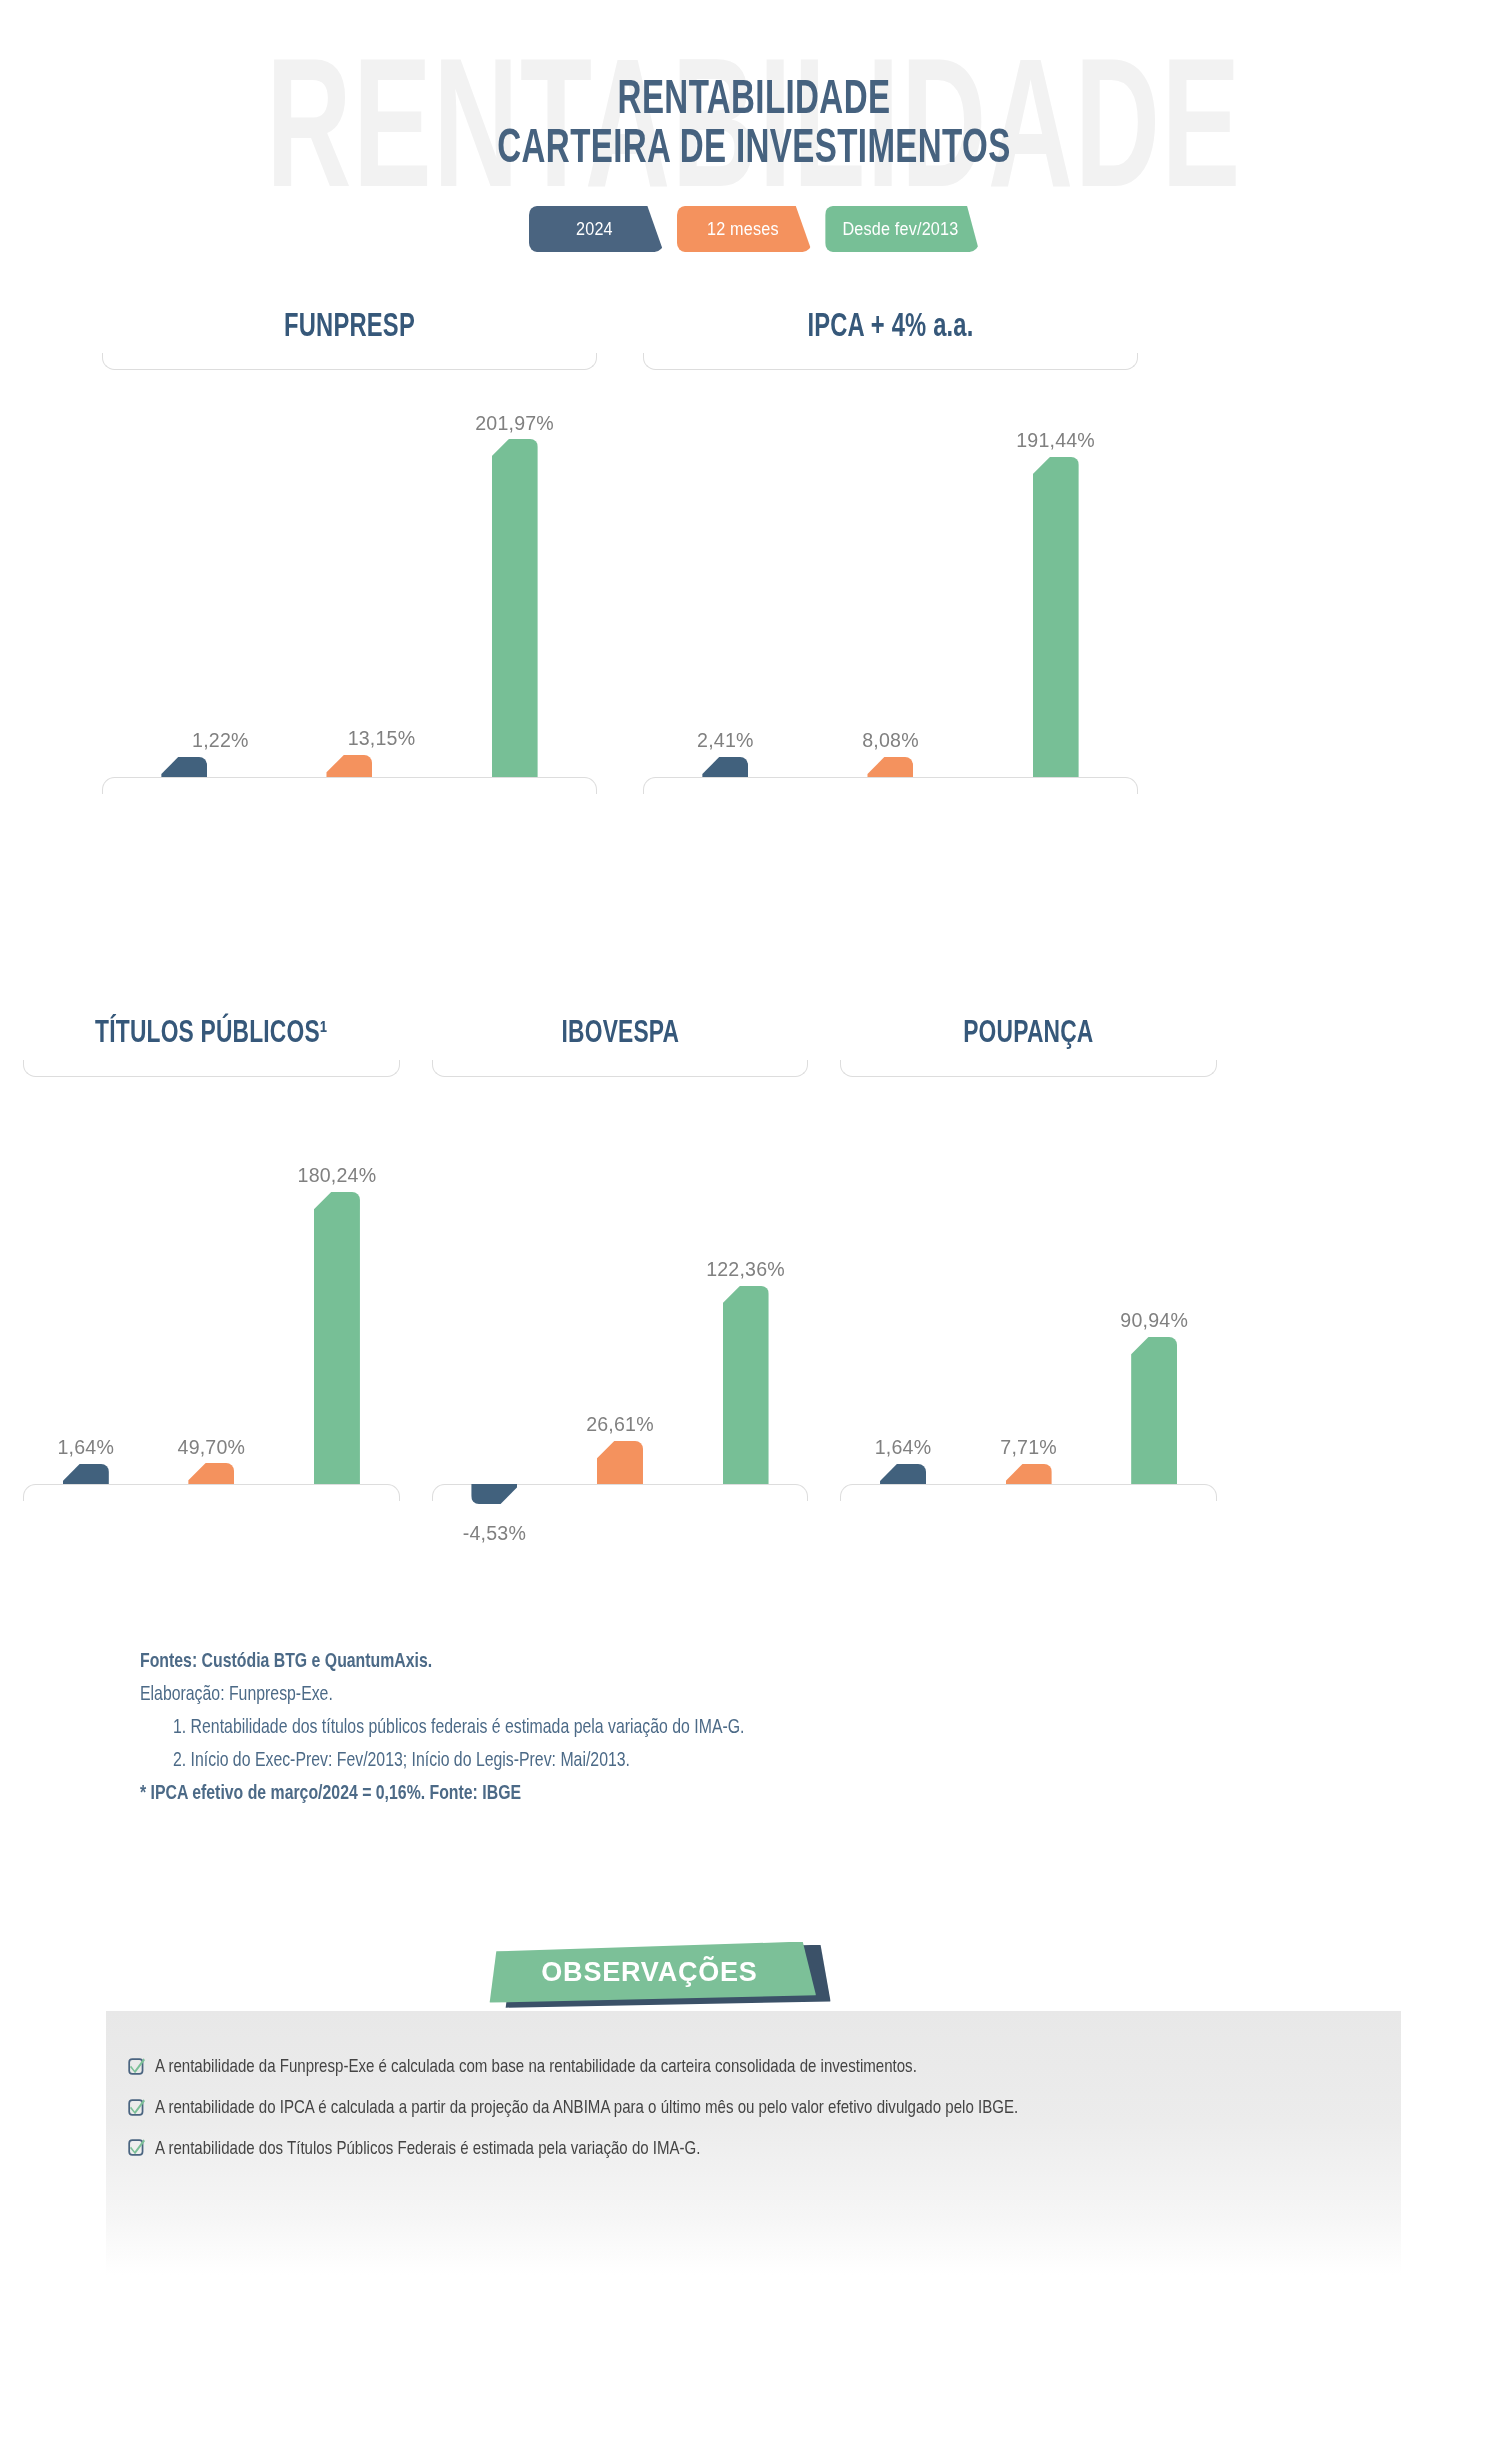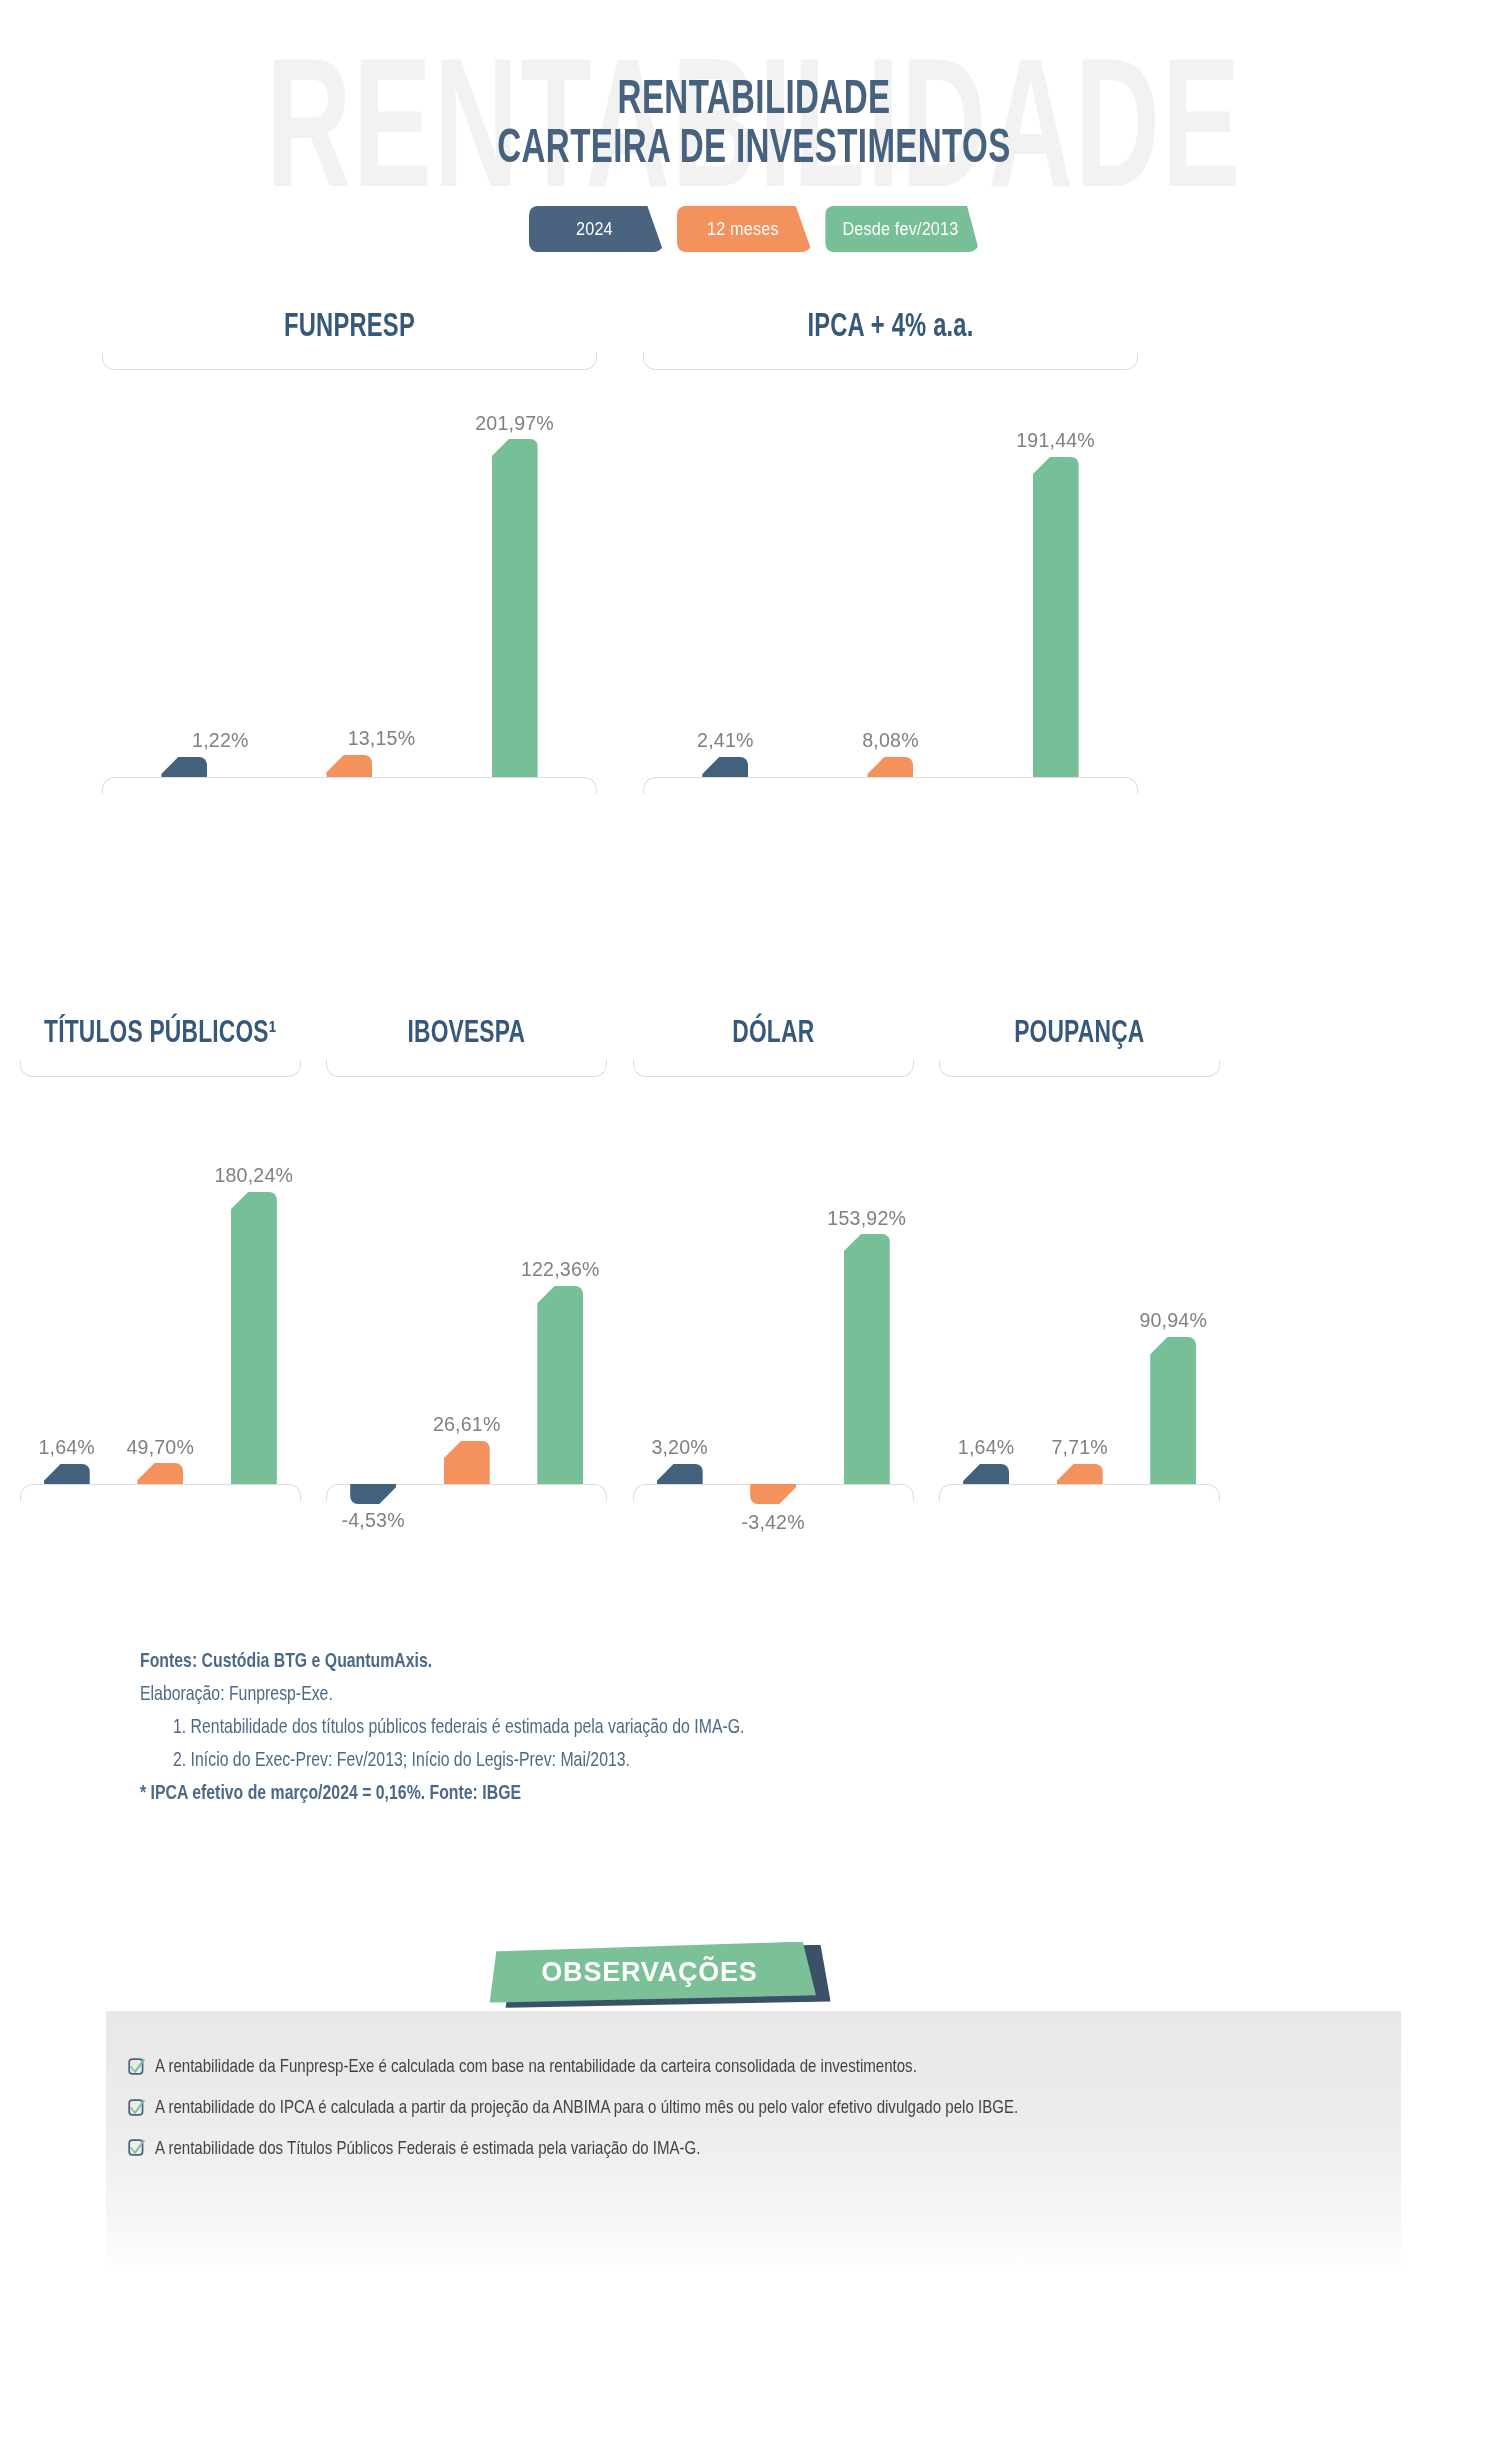--- a/index.html
+++ b/index.html
@@ -384,50 +384,29 @@
       </div>
     </div>
     <div class="panel">
       <div class="panel-title">IBOVESPA</div>
       <div class="bracket-top"></div>
       <div class="bracket-bot"></div>
       <div class="plot">
         <div class="bars">
           <div class="bar-slot">
             <div class="bar c-navy neg" style="height: 20.4px;"></div>
-            <div class="bar-label below" style="top: 25px;">-4,53%</div>
+            <div class="bar-label below" style="top: 38px;">-4,53%</div>
           </div>
           <div class="bar-slot">
             <div class="bar c-orng pos" style="height: 43px;"></div>
             <div class="bar-label above" style="bottom: 48px;">26,61%</div>
           </div>
           <div class="bar-slot">
             <div class="bar c-grn pos" style="height: 198px;"></div>
             <div class="bar-label above" style="bottom: 203px;">122,36%</div>
-          </div>
-        </div>
-      </div>
-    </div>
-    <div class="panel">
-      <div class="panel-title">DÓLAR</div>
-      <div class="bracket-top"></div>
-      <div class="bracket-bot"></div>
-      <div class="plot">
-        <div class="bars">
-          <div class="bar-slot">
-            <div class="bar c-navy pos" style="height: 20.4px;"></div>
-            <div class="bar-label above" style="bottom: 25px;">3,20%</div>
-          </div>
-          <div class="bar-slot">
-            <div class="bar c-orng neg" style="height: 20.4px;"></div>
-            <div class="bar-label below" style="top: 27px;">-3,42%</div>
-          </div>
-          <div class="bar-slot">
-            <div class="bar c-grn pos" style="height: 250px;"></div>
-            <div class="bar-label above" style="bottom: 254px;">153,92%</div>
           </div>
         </div>
       </div>
     </div>
     <div class="panel">
       <div class="panel-title">POUPANÇA</div>
       <div class="bracket-top"></div>
       <div class="bracket-bot"></div>
       <div class="plot">
         <div class="bars">

